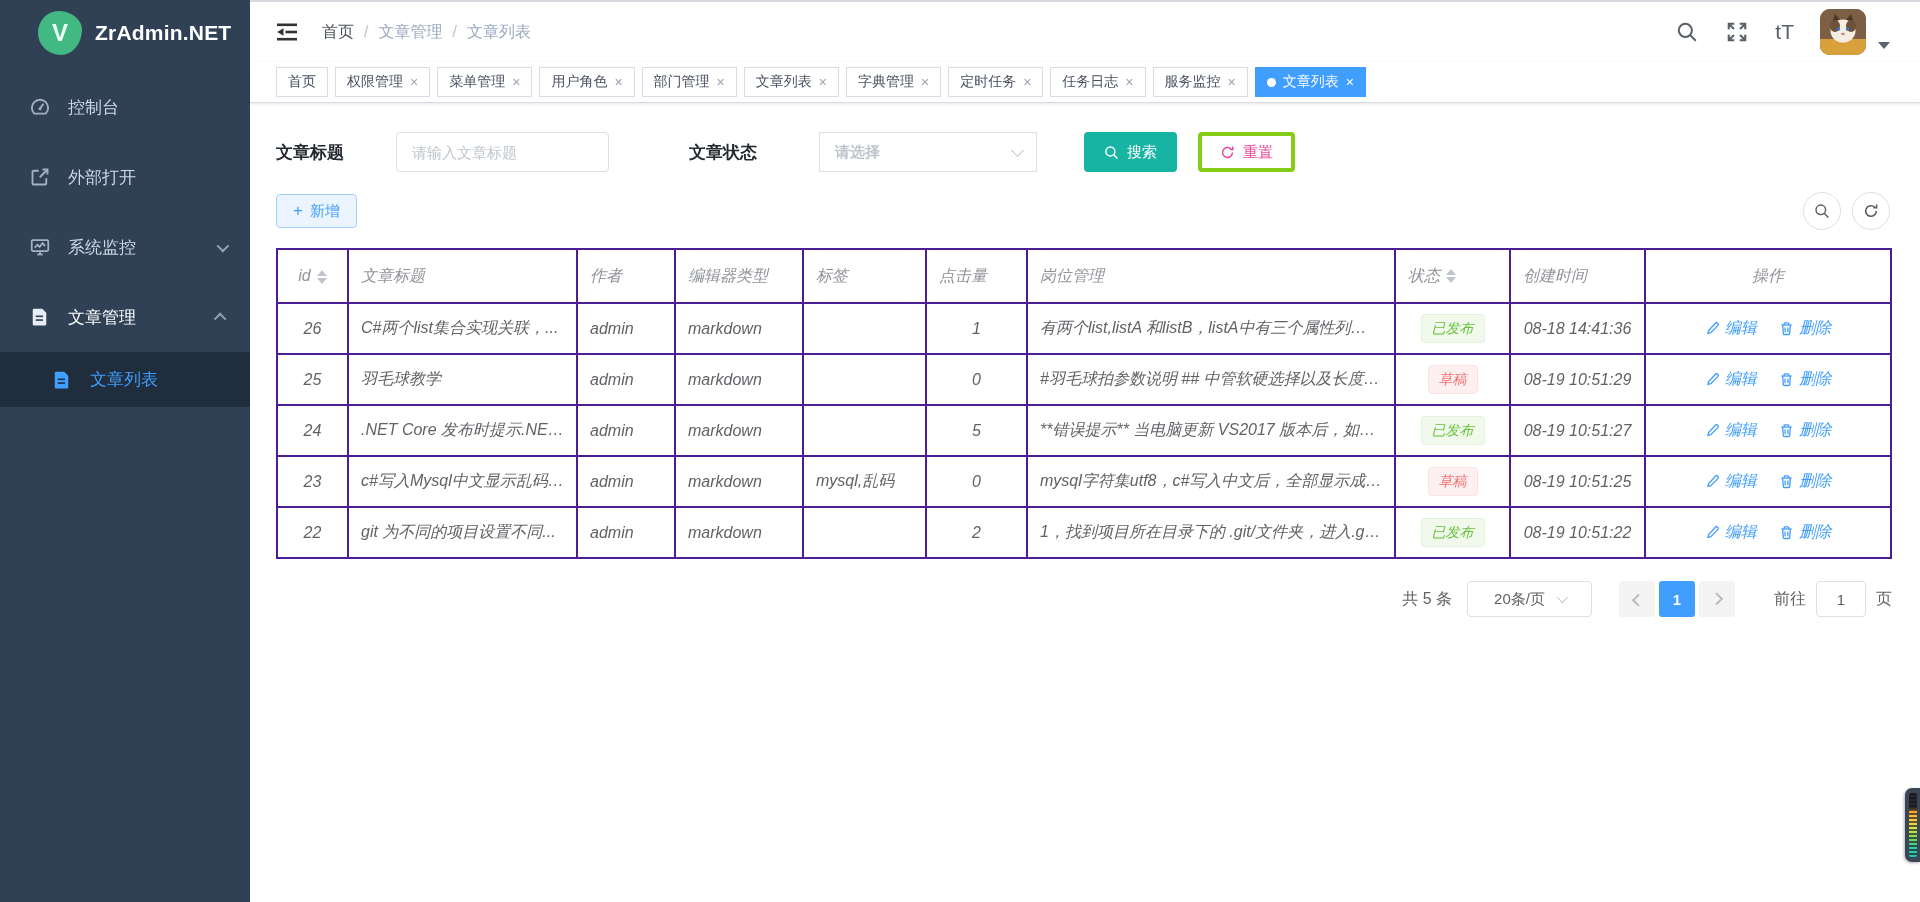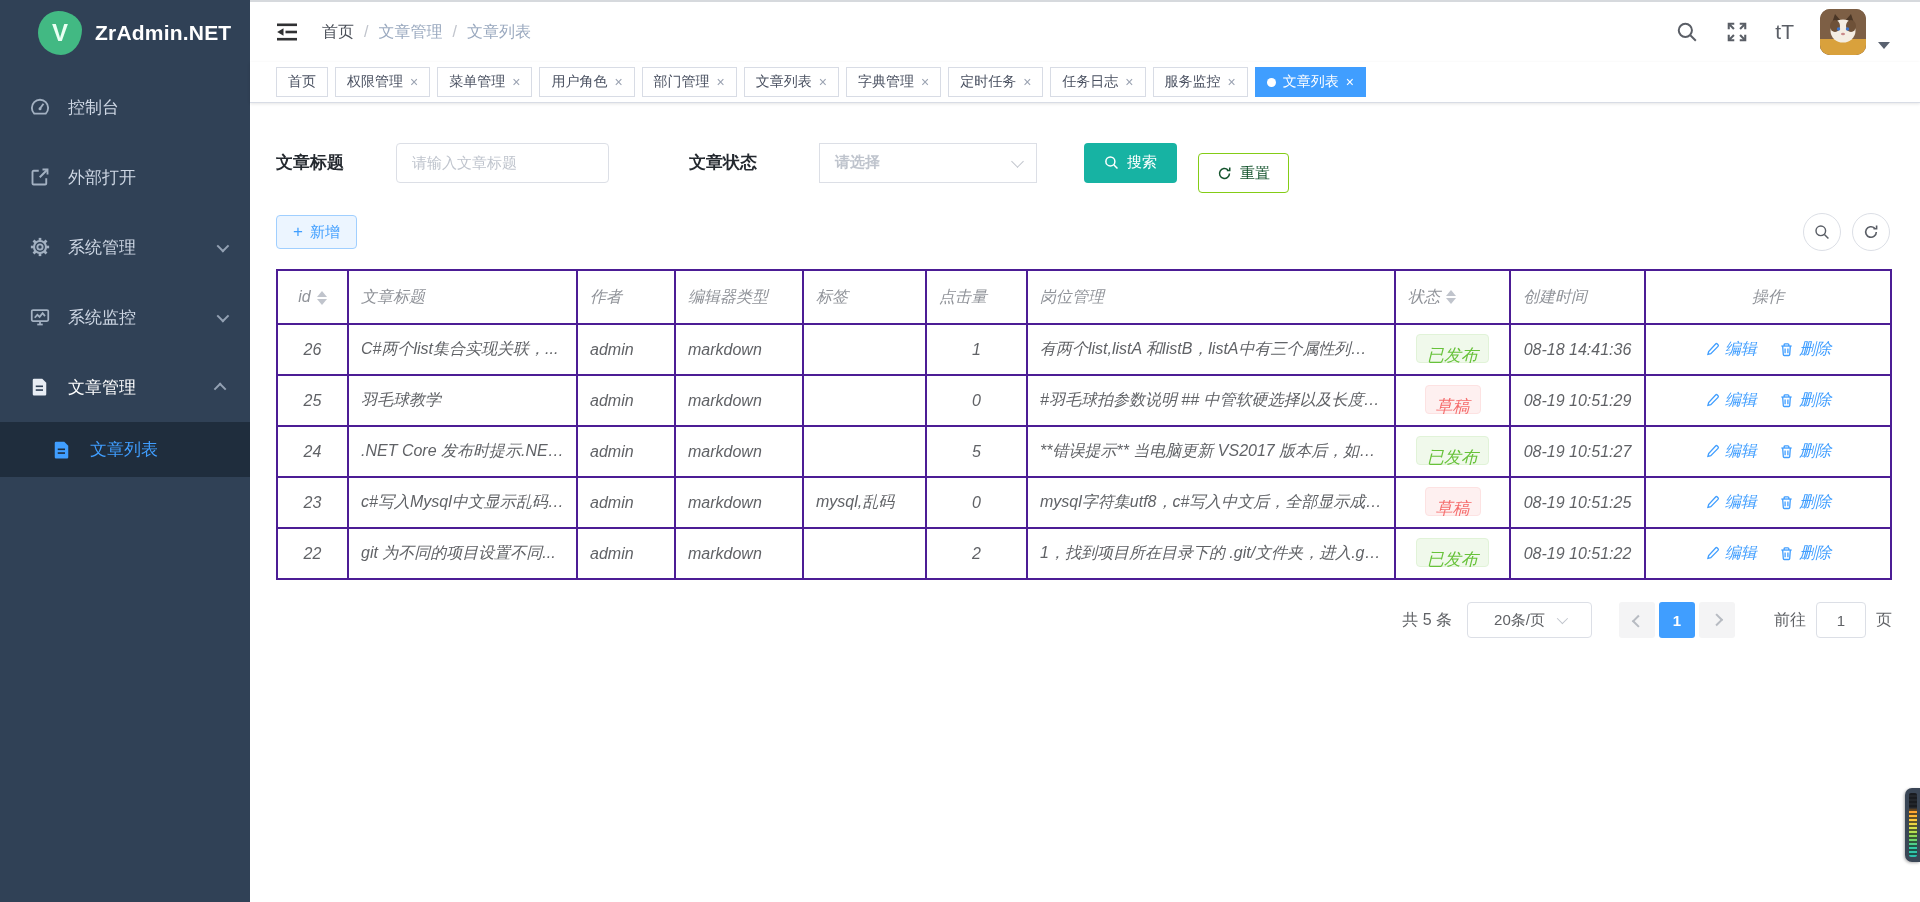--- a/index.html
+++ b/index.html
@@ -67,21 +67,21 @@
   .f-input::placeholder { color: #bfc4cd; }
   .f-select { width: 218px; height: 40px; border: 1px solid #dcdfe6; border-radius: 0; margin-left: 62px;
               display: flex; align-items: center; padding: 0 15px; font-size: 15px; color: #bfc4cd; cursor: pointer; position: relative; font-weight: bold; }
   .f-select .sel-chevron { position: absolute; right: 14px; top: 13px; width: 9px; height: 9px;
               border-right: 1.8px solid #c0c4cc; border-bottom: 1.8px solid #c0c4cc; transform: rotate(45deg); }
   .f-status-label { margin-left: 80px; }
   .btn { height: 40px; border-radius: 4px; font-size: 15px; display: inline-flex; align-items: center; gap: 8px;
          cursor: pointer; border: none; font-family: inherit; }
   .btn svg { width: 15px; height: 15px; }
   .btn-search { background: #17b3a3; color: #fff; padding: 0 20px; margin-left: 47px; }
-  .btn-reset { background: #fff; color: #14532d; border: 1px solid #84cc16; padding: 0 18px; margin-left: 21px; margin-top: 21px; }
+  .btn-reset { background: #fff; color: #ec4899; border: 4px solid #84cc16; padding: 0 18px; margin-left: 21px; }
 
   
   .toolbar { display: flex; align-items: center; padding: 20px 30px 0 26px; }
   .btn-add { height: 34px; background: #ecf5ff; border: 1px solid #a0cfff; color: #409eff; border-radius: 4px;
              font-size: 15px; padding: 0 16px; display: inline-flex; align-items: center; gap: 7px; cursor: pointer; font-family: inherit; }
   .btn-add .plus { font-size: 17px; font-weight: 400; }
   .circle-btns { margin-left: auto; display: flex; gap: 11px; }
   .circle { width: 38px; height: 38px; border-radius: 50%; border: 1px solid #dcdfe6; background: #fff;
             display: inline-flex; align-items: center; justify-content: center; color: #5a5e66; cursor: pointer; }
   .circle svg { width: 16px; height: 16px; }
@@ -90,21 +90,21 @@
   .table-wrap { margin: 18px 28px 0 26px; }
   table { width: 100%; border-collapse: collapse; table-layout: fixed; font-size: 16px; }
   th, td { border: 2px solid #4c1d95; padding: 0 12px; overflow: hidden; white-space: nowrap; text-overflow: ellipsis; font-style: italic; }
   th { height: 54px; color: #909399; font-weight: normal; text-align: left; background: #fff; }
   td { height: 51px; color: #606266; }
   .ta-c { text-align: center; }
   .sort { display: inline-flex; flex-direction: column; gap: 2px; margin-left: 6px; vertical-align: middle; }
   .sort i { display: block; width: 0; height: 0; border-left: 5px solid transparent; border-right: 5px solid transparent; }
   .sort .s-up { border-bottom: 6px solid #c0c4cc; }
   .sort .s-dn { border-top: 6px solid #c0c4cc; }
-  .badge { display: inline-block; height: 29px; line-height: 27px; padding: 7px 10px; border-radius: 4px; font-size: 17px; }
+  .badge { display: inline-block; height: 29px; line-height: 27px; padding: 0 10px; border-radius: 4px; font-size: 14px; }
   .badge.published { background: #f0f9eb; border: 1px solid #e1f3d8; color: #67c23a; }
   .badge.draft { background: #fef0f0; border: 1px solid #fde2e2; color: #f56c6c; }
   .act-link { color: #409eff; cursor: pointer; display: inline-flex; align-items: center; gap: 5px; font-size: 16px; }
   .act-link + .act-link { margin-left: 18px; }
   .act-link svg { width: 15px; height: 15px; }
 
   
   .pagination { display: flex; align-items: center; justify-content: flex-end; padding: 22px 28px 0 0; gap: 15px;
                 font-size: 16px; color: #606266; }
   .pg-select { width: 125px; height: 36px; border: 1px solid #dcdfe6; border-radius: 4px; display: flex; align-items: center;
@@ -157,40 +157,20 @@
       </div>
       <div class="menu-item">
         <span class="mi-icon">
           <svg viewBox="0 0 16 16" fill="none" stroke="currentColor" stroke-width="1.5">
               <path d="M7 3H2.9a.9.9 0 0 0-.9.9v9.2c0 .5.4.9.9.9h9.2a.9.9 0 0 0 .9-.9V9"></path>
               <path d="M10 2h4v4"></path>
               <path d="M14 2L7.8 8.2"></path>
             </svg>
         </span>
         <span class="mi-label">外部打开</span>
-      </div>
-      <div class="menu-item">
-        <span class="mi-icon">
-          <svg viewBox="0 0 16 16" fill="none" stroke="currentColor">
-              <circle cx="8" cy="8" r="2.1" stroke-width="1.5"></circle>
-              <circle cx="8" cy="8" r="4.8" stroke-width="1.7"></circle>
-              <g stroke-width="2.1">
-                <line x1="8" y1="0.7" x2="8" y2="3"></line>
-                <line x1="8" y1="13" x2="8" y2="15.3"></line>
-                <line x1="0.7" y1="8" x2="3" y2="8"></line>
-                <line x1="13" y1="8" x2="15.3" y2="8"></line>
-                <line x1="2.8" y1="2.8" x2="4.4" y2="4.4"></line>
-                <line x1="11.6" y1="11.6" x2="13.2" y2="13.2"></line>
-                <line x1="2.8" y1="13.2" x2="4.4" y2="11.6"></line>
-                <line x1="11.6" y1="4.4" x2="13.2" y2="2.8"></line>
-              </g>
-            </svg>
-        </span>
-        <span class="mi-label">系统管理</span>
-        <span class="arrow down"></span>
       </div>
       <div class="menu-item">
         <span class="mi-icon">
           <svg viewBox="0 0 16 16" fill="none" stroke="currentColor" stroke-width="1.4">
               <rect x="1.4" y="2.4" width="13.2" height="8.8" rx="1"></rect>
               <path d="M3.8 8.6l2.1-2.4 1.8 1.7 2.4-3 1.9 2.4"></path>
               <line x1="5.8" y1="14" x2="10.2" y2="14"></line>
               <line x1="8" y1="11.2" x2="8" y2="14"></line>
             </svg>
         </span>

